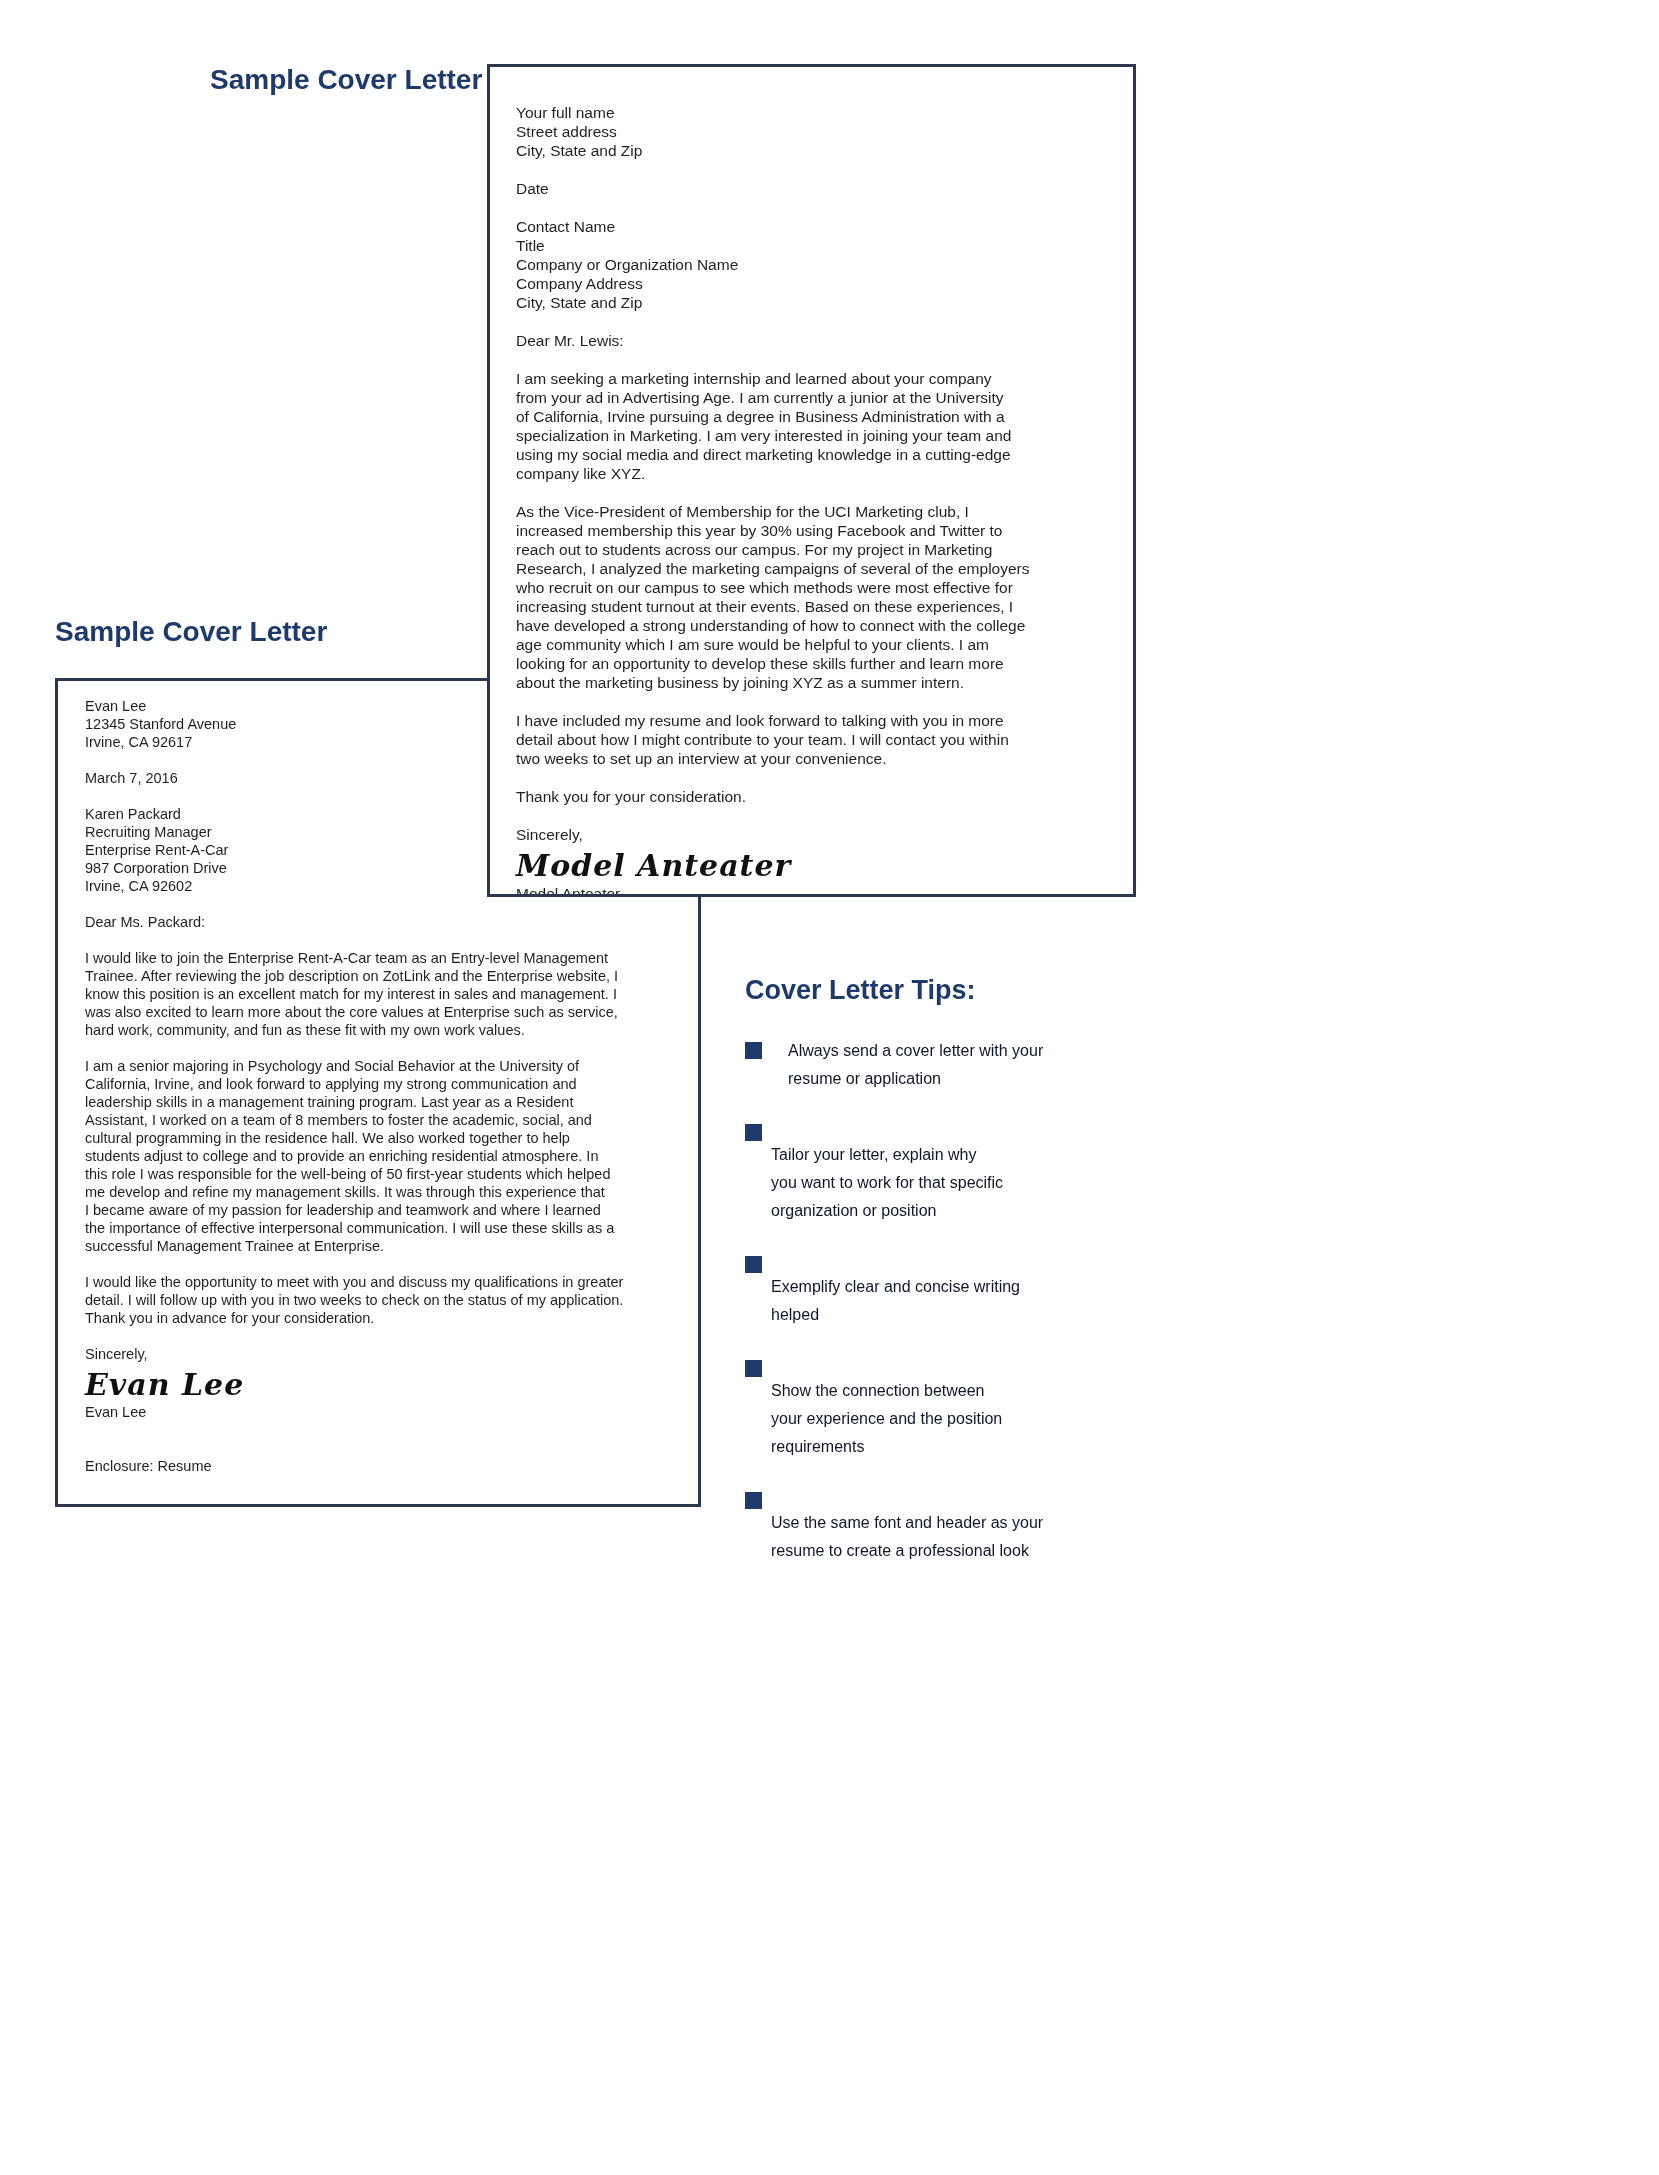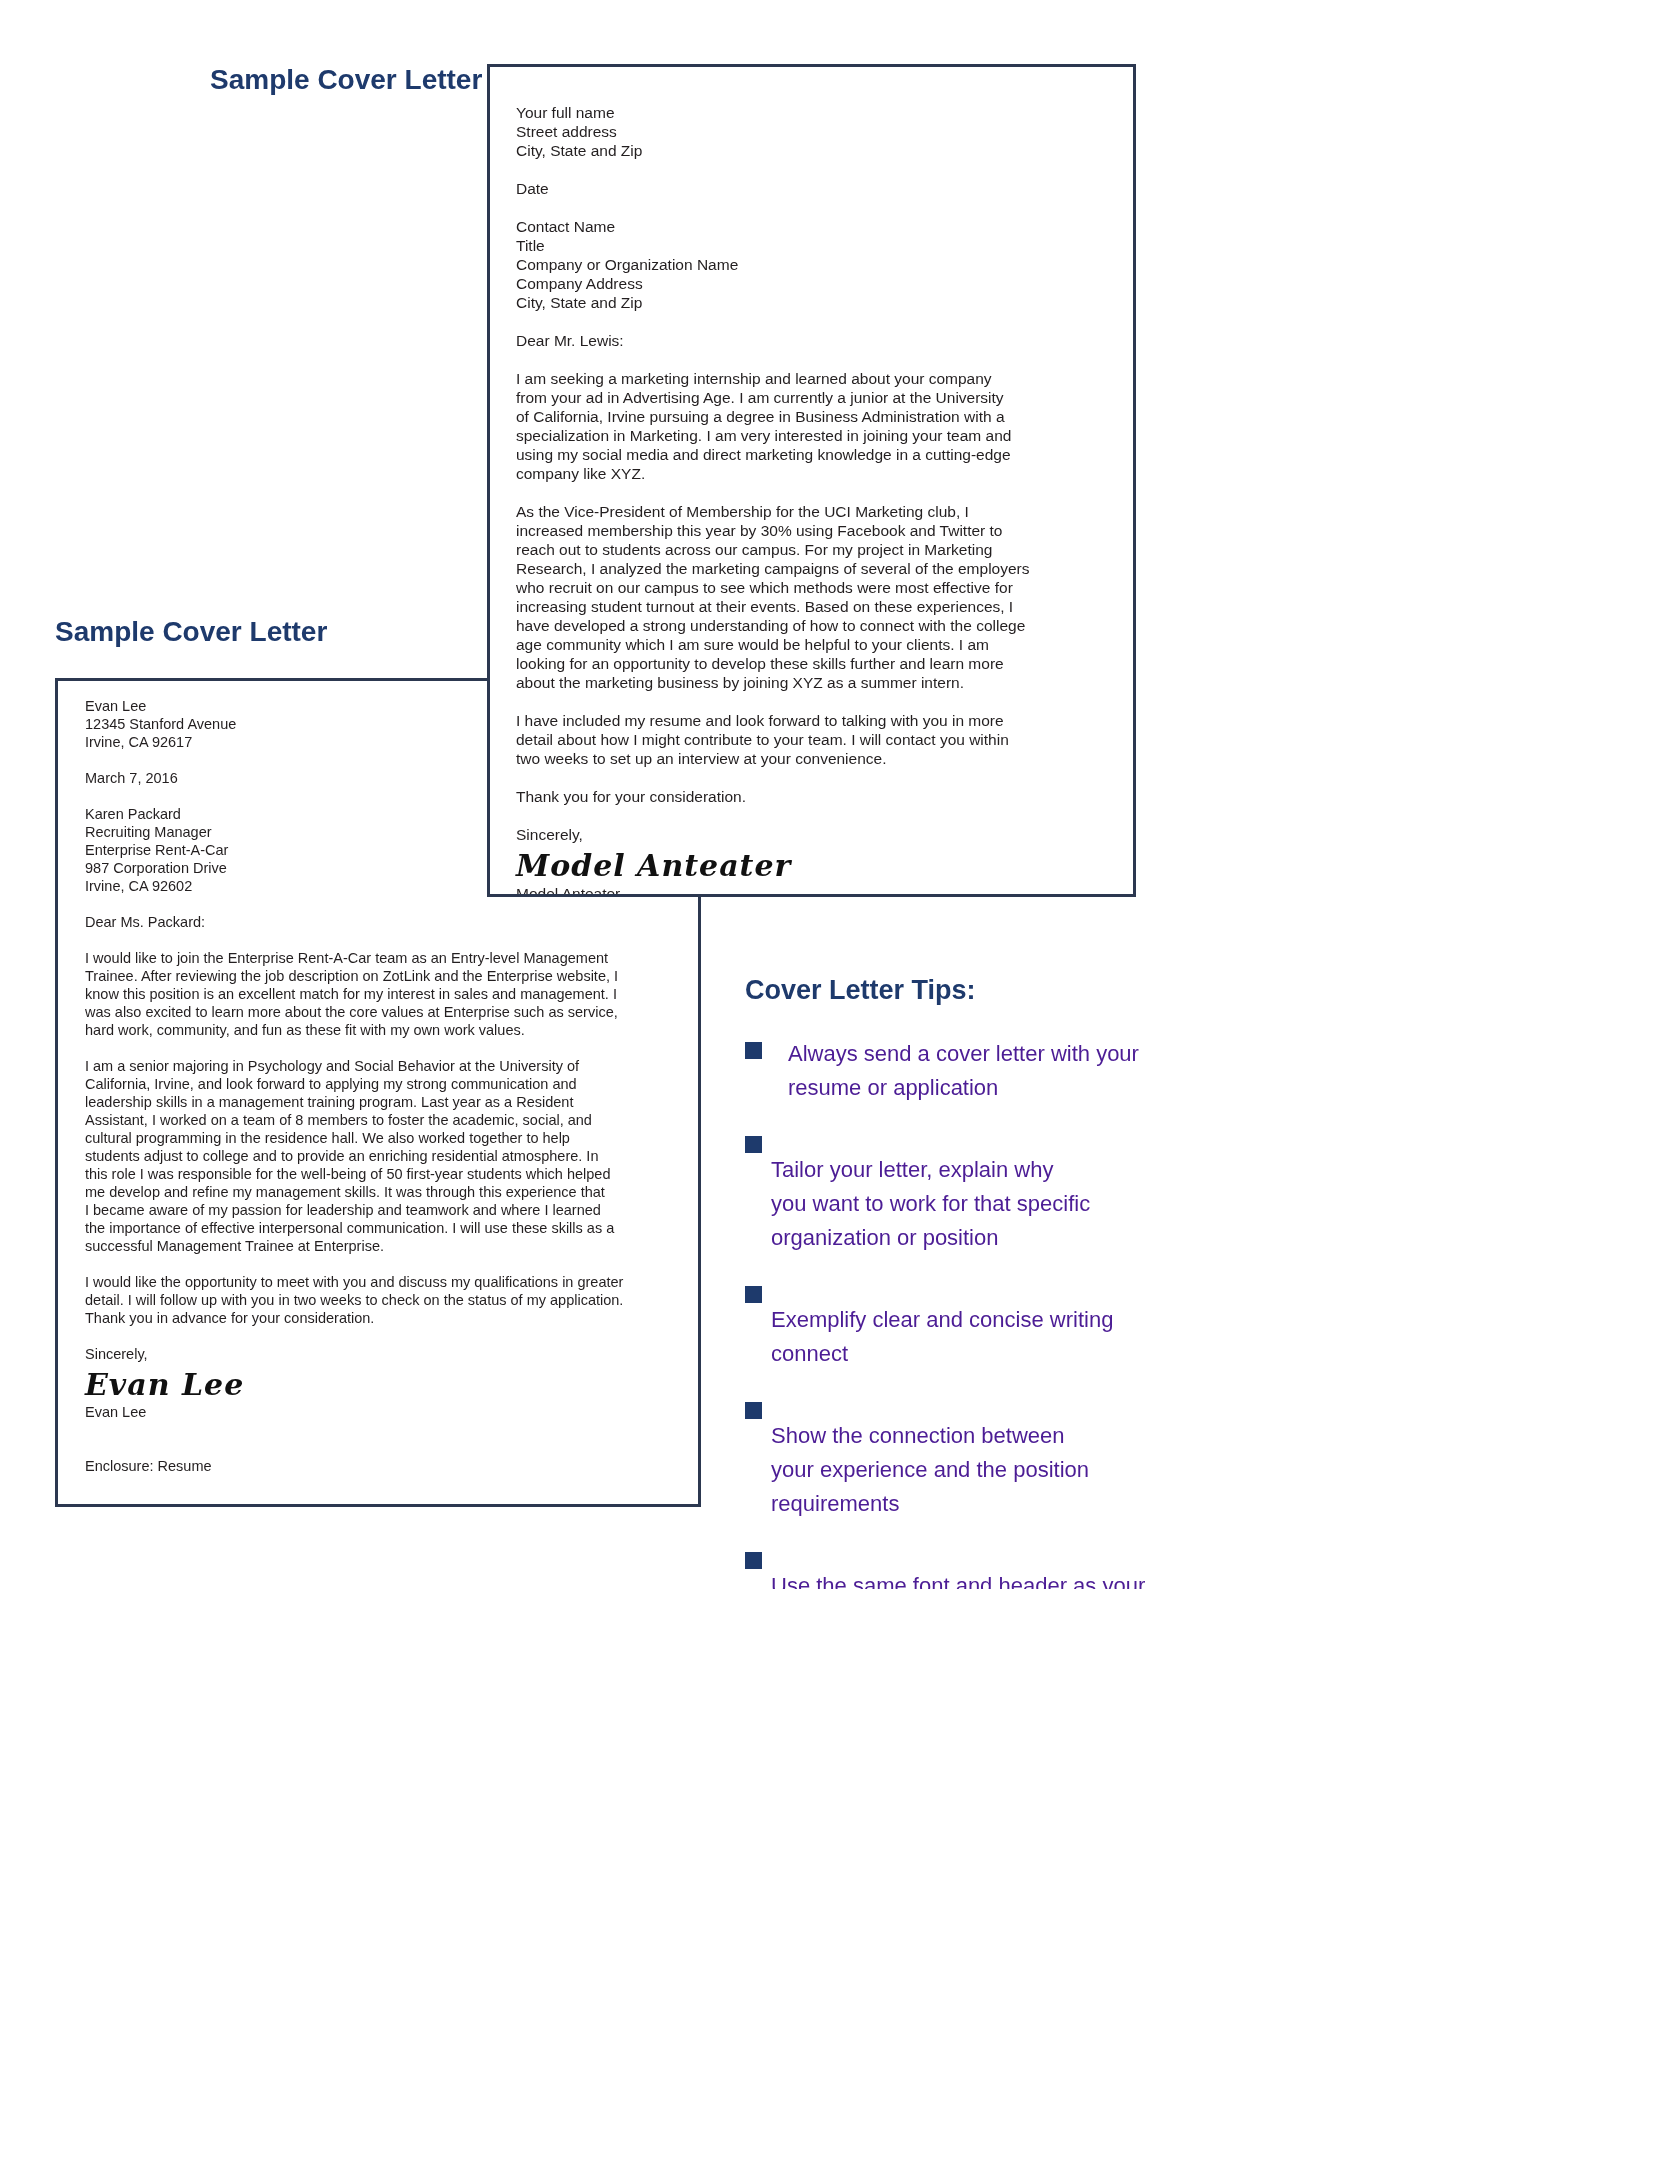--- a/index.html
+++ b/index.html
@@ -26,21 +26,21 @@
   .script-sig {
     font-family:"DejaVu Serif","Liberation Serif",serif; font-style:italic; font-weight:bold;
     font-size:30px; line-height:1.15; letter-spacing:1px; margin-top:5px; color:#111;
   }
   .lb2 > .enclosure { margin-top:36px; }
   .tips { position:absolute; left:745px; top:975px; width:430px; }
   .tips-title { font-size:27px; font-weight:bold; color:#1e3a6c; margin-bottom:31px; }
   .tip { display:flex; align-items:flex-start; }
   .tip + .tip { margin-top:26px;flex-direction:column; }
   .bullet { flex:none; width:17px; height:17px; background:#1e3a6c; margin-top:5px; }
-  .tip-text { margin-left:26px; font-size:22px; line-height:34px; color:#4c1d95; white-space:pre-line; width:380px; }
+  .tip-text { margin-left:26px; font-size:16px; line-height:28px; color:#0f172a; white-space:pre-line; width:380px; }
   .footer-rule { position:absolute; left:55px; top:2096px; width:1549px; height:2px; background:#82878f; }
   .footer { position:absolute; left:55px; top:2110px; display:flex; align-items:baseline; color:#4a4a4a; }
   .pagenum { font-size:21px; font-weight:bold; color:#b91c1c; margin-right:13px; letter-spacing:0.5px; }
   .inst, .dept { font-size:17px; letter-spacing:0.9px; color:#be185d; }
   .dot { margin:0 18px; font-size:14px; color:#4c4c4c; }
 </style>
 </head>
 <body>
 
 <div class="page">
@@ -145,21 +145,21 @@
     </div>
     <div class="tip">
       <span class="bullet"></span>
       <span class="tip-text">Tailor your letter, explain why
 you want to work for that specific
 organization or position</span>
     </div>
     <div class="tip">
       <span class="bullet"></span>
       <span class="tip-text">Exemplify clear and concise writing
-connect</span>
+helped</span>
     </div>
     <div class="tip">
       <span class="bullet"></span>
       <span class="tip-text">Show the connection between
 your experience and the position
 requirements</span>
     </div>
     <div class="tip">
       <span class="bullet"></span>
       <span class="tip-text">Use the same font and header as your

